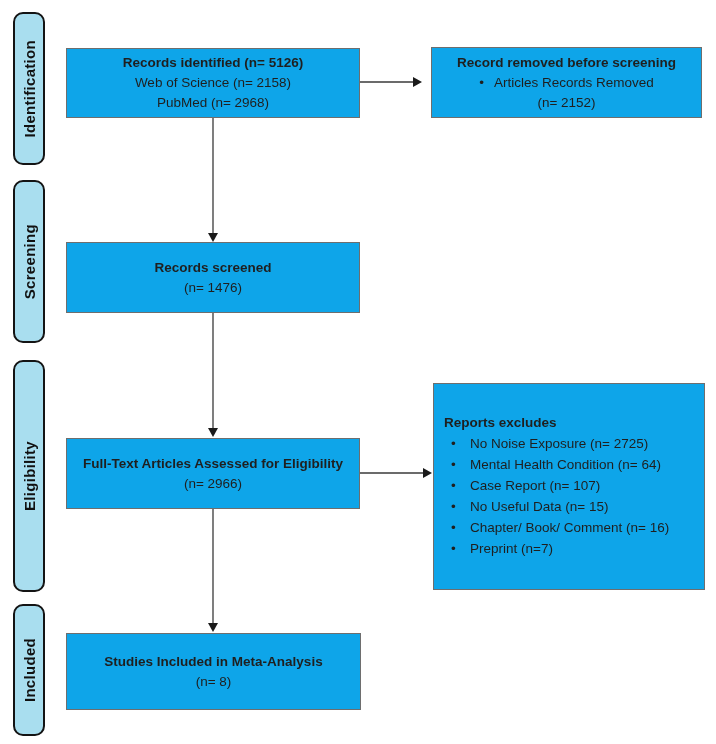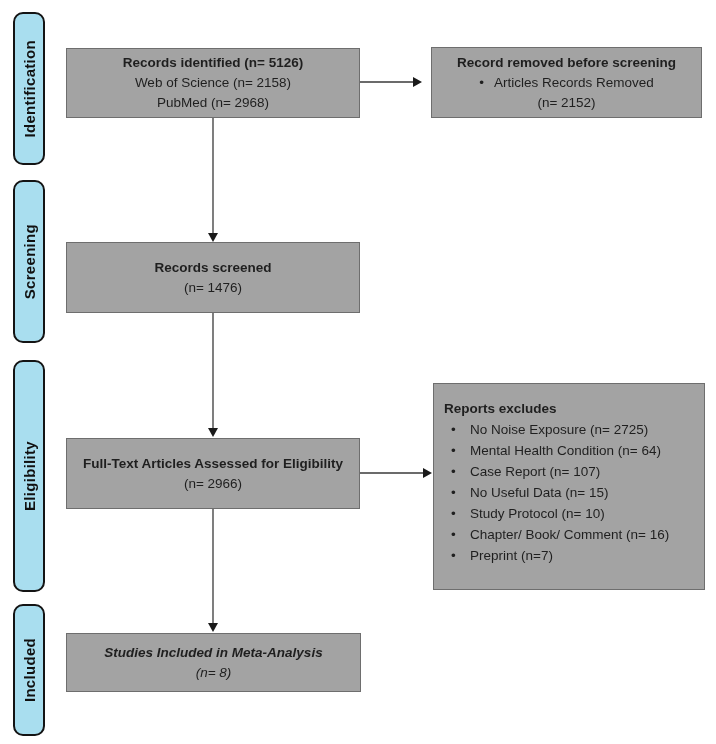--- a/index.html
+++ b/index.html
@@ -39,40 +39,40 @@
     white-space: nowrap;
   }
   #stage-identification { top: 12px;  height: 153px; }
   #stage-screening      { top: 180px; height: 163px; }
   #stage-eligibility    { top: 360px; height: 232px; }
   #stage-included       { top: 604px; height: 132px; }
 
   
   .fbox {
     position: absolute;
-    background: #a3a3a3;
+    background: #0ea5e9;
     border: 1px solid #6e6e6e;
     box-sizing: border-box;
     display: flex;
     flex-direction: column;
     align-items: center;
     justify-content: center;
     text-align: center;
     font-size: 13.5px;
     line-height: 20px;
   }
   .fbox .title { font-weight: bold; }
   #box-identified { left: 66px;  top: 48px;  width: 294px; height: 70px; }
   #box-removed    { left: 431px; top: 47px;  width: 271px; height: 71px; }
   #box-screened   { left: 66px;  top: 242px; width: 294px; height: 71px; }
   #box-fulltext   { left: 66px;  top: 438px; width: 294px; height: 71px; }
   #box-excluded   { left: 433px; top: 383px; width: 272px; height: 207px;
                     align-items: stretch; justify-content: flex-start;
-                    text-align: left; padding: 14px 6px 6px 10px; line-height: 21px; }
-  #box-included   { left: 66px;  top: 633px; width: 295px; height: 59px; font-style: italic; }
+                    text-align: left; padding: 28px 6px 6px 10px; line-height: 21px; }
+  #box-included   { left: 66px;  top: 633px; width: 295px; height: 77px; }
 
   .bullet-line::before {
     content: "\2022";
     margin-right: 10px;
   }
   ul.excl-list {
     margin: 0;
     padding: 0;
     list-style: none;
   }
@@ -135,21 +135,20 @@
     <div>(n= 2966)</div>
   </div>
 
   <div class="fbox" id="box-excluded">
     <div class="title">Reports excludes</div>
     <ul class="excl-list">
       <li>No Noise Exposure (n= 2725)</li>
       <li>Mental Health Condition (n= 64)</li>
       <li>Case Report (n= 107)</li>
       <li>No Useful Data (n= 15)</li>
-      <li>Study Protocol (n= 10)</li>
       <li>Chapter/ Book/ Comment (n= 16)</li>
       <li>Preprint (n=7)</li>
     </ul>
   </div>
 
   <div class="fbox" id="box-included">
     <div class="title">Studies Included in Meta-Analysis</div>
     <div>(n= 8)</div>
   </div>
 

